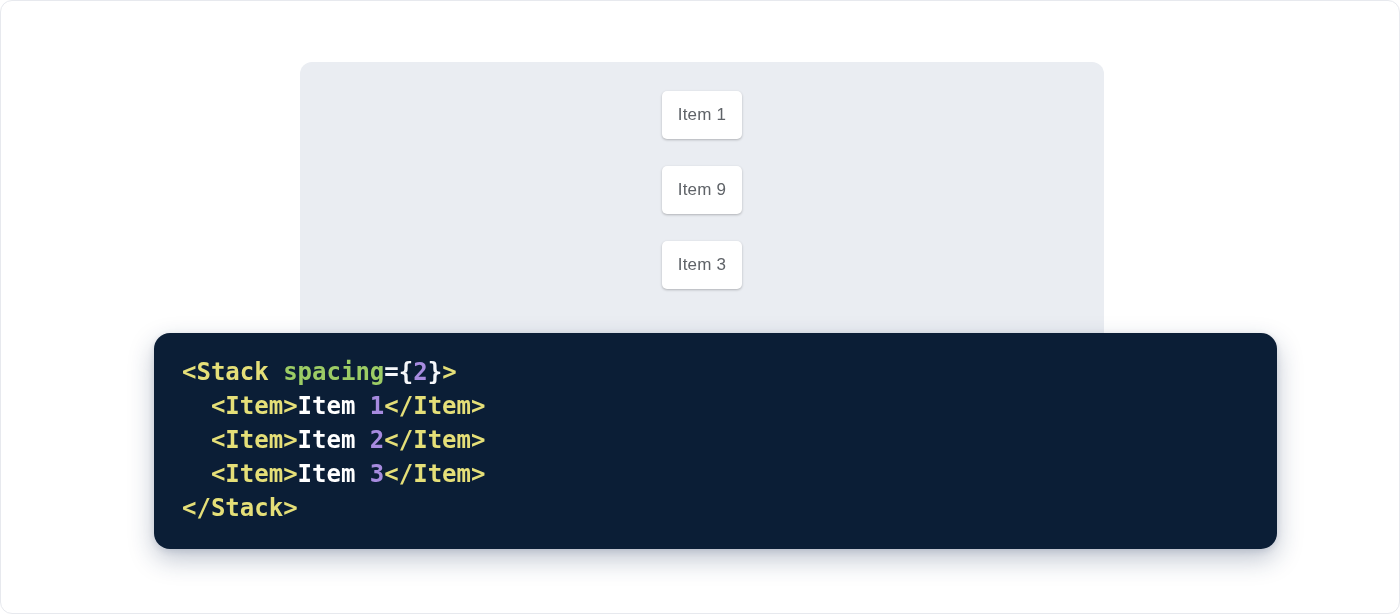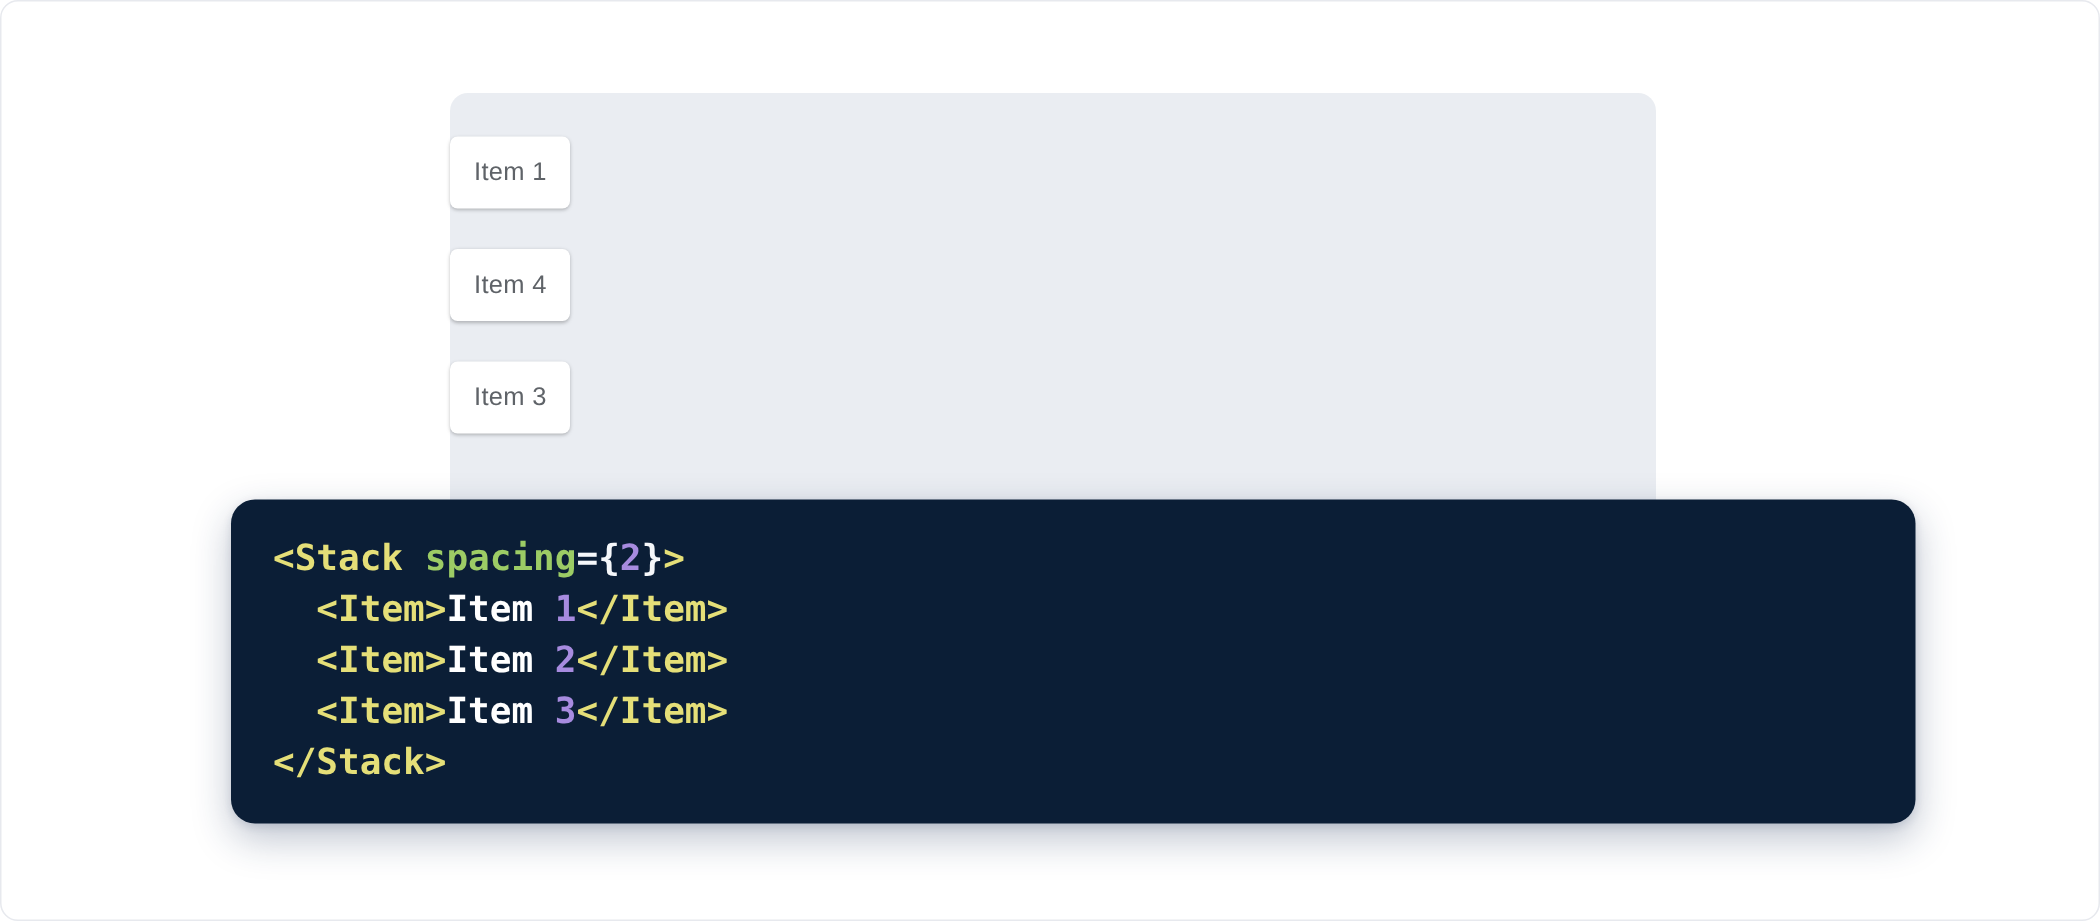--- a/index.html
+++ b/index.html
@@ -31,21 +31,21 @@
     border-radius: 12px;
   }
   .demo-panel {
     position: absolute;
     left: 299px; top: 61px;
     width: 804px; height: 300px;
     background: var(--panel-bg);
     border-radius: 12px;
     display: flex;
     flex-direction: column;
-    align-items: flex-start;
+    align-items: center;
     padding-top: 29px;
     gap: 27px;
   }
   .item-card {
     height: 48px;
     min-width: 79px;
     padding: 0 16px;
     background: var(--card-bg);
     border-radius: 5px;
     box-shadow: 0 1px 3px rgba(0,0,0,0.16), 0 1px 2px rgba(0,0,0,0.10);
@@ -85,21 +85,21 @@
 </head>
 <body>
 
 <div class="page">
 
   <div class="demo-panel">
     <div class="item-card">
       <span>Item 1</span>
     </div>
     <div class="item-card">
-      <span>Item 4</span>
+      <span>Item 9</span>
     </div>
     <div class="item-card">
       <span>Item 3</span>
     </div>
   </div>
 
   <div class="code-block">
     <pre class="code"><div><span class="tok-tag">&lt;Stack</span><span class="tok-text"> </span><span class="tok-attr">spacing</span><span class="tok-punct">=</span><span class="tok-punct">{</span><span class="tok-num">2</span><span class="tok-punct">}</span><span class="tok-tag">&gt;</span></div><div><span class="tok-text">  </span><span class="tok-tag">&lt;Item&gt;</span><span class="tok-text">Item </span><span class="tok-num">1</span><span class="tok-tag">&lt;/Item&gt;</span></div><div><span class="tok-text">  </span><span class="tok-tag">&lt;Item&gt;</span><span class="tok-text">Item </span><span class="tok-num">2</span><span class="tok-tag">&lt;/Item&gt;</span></div><div><span class="tok-text">  </span><span class="tok-tag">&lt;Item&gt;</span><span class="tok-text">Item </span><span class="tok-num">3</span><span class="tok-tag">&lt;/Item&gt;</span></div><div><span class="tok-tag">&lt;/Stack&gt;</span></div></pre>
   </div>
 

